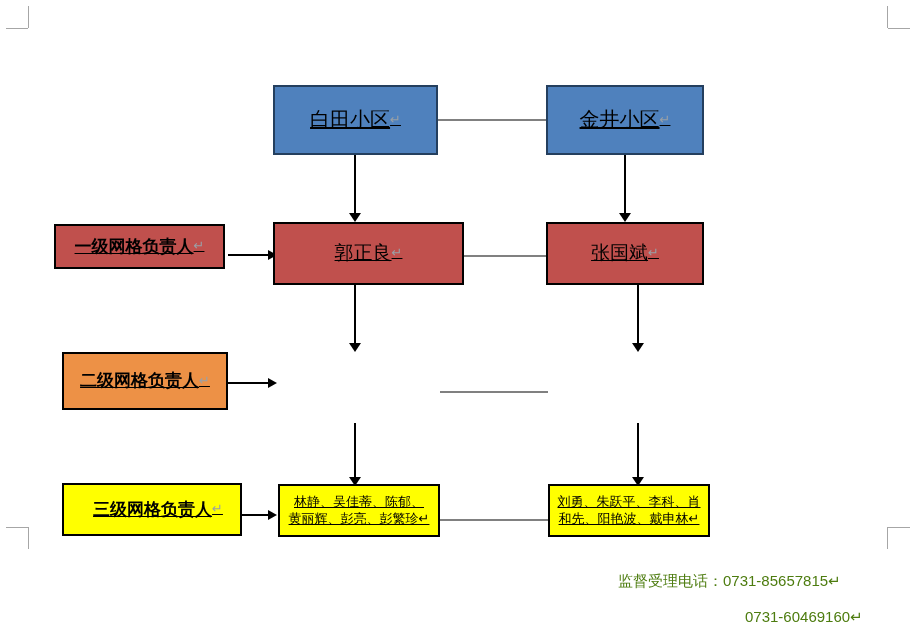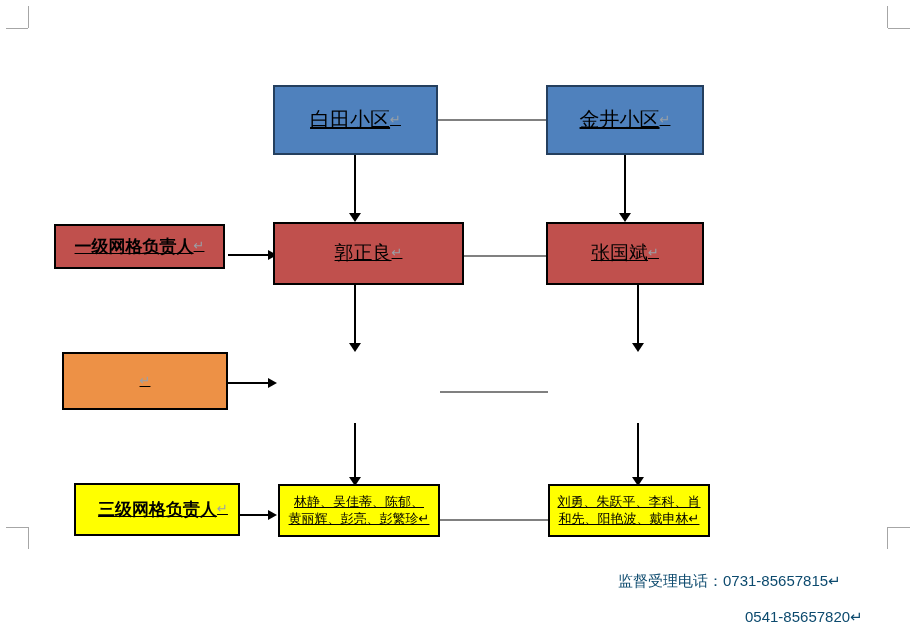--- a/index.html
+++ b/index.html
@@ -139,21 +139,21 @@
     height: 0;
     border-top: 5px solid transparent;
     border-bottom: 5px solid transparent;
     border-left: 9px solid #000000;
   }
 
   
   .footer-line {
     position: absolute;
     font-size: 15px;
-    color: #0c4a6e;
+    color: #4d7c0f;
     white-space: nowrap;
   }
   .f1 { left: 618px; top: 572px; }
   .f2 { left: 745px; top: 608px; }
 </style>
 </head>
 <body>
 
 <div id="page">
 
@@ -217,40 +217,41 @@
     <span class="txt">郭正良</span>
       <span class="pilcrow">↵</span>
   </div>
 
   <div class="node node-red" style="left:546px; top:222px; width:158px; height:63px;text-align:center;">
     <span class="txt">张国斌</span>
       <span class="pilcrow">↵</span>
   </div>
 
   <div class="node node-orange label-box" style="left:62px; top:352px; width:166px; height:58px;">
-      <span class="pilcrow">↵</span>
-  </div>
-
-
-
-  <div class="node node-yellow label-box" style="left:74px; top:483px; width:166px; height:53px;padding-left:12px;">
+    <span class="txt">二级网格负责人</span>
+      <span class="pilcrow">↵</span>
+  </div>
+
+
+
+  <div class="node node-yellow label-box" style="left:62px; top:483px; width:180px; height:53px;padding-left:12px;">
     <span class="txt">三级网格负责人</span>
       <span class="pilcrow">↵</span>
   </div>
 
   <div class="node node-yellow" style="left:278px; top:484px; width:162px; height:53px;">
     <div>
       <span class="txt">林静、吴佳蒂、陈郁、</span>
       <span class="txt">黄丽辉、彭亮、彭繁珍↵</span>
     </div>
   </div>
 
   <div class="node node-yellow" style="left:548px; top:484px; width:162px; height:53px;">
     <div>
       <span class="txt">刘勇、朱跃平、李科、肖</span>
       <span class="txt">和先、阳艳波、戴申林↵</span>
     </div>
   </div>
 
   <div class="footer-line f1">监督受理电话：0731-85657815↵</div>
-  <div class="footer-line f2">0541-85657820↵</div>
+  <div class="footer-line f2">0731-60469160↵</div>
 
 </div>
 
 </body></html>

